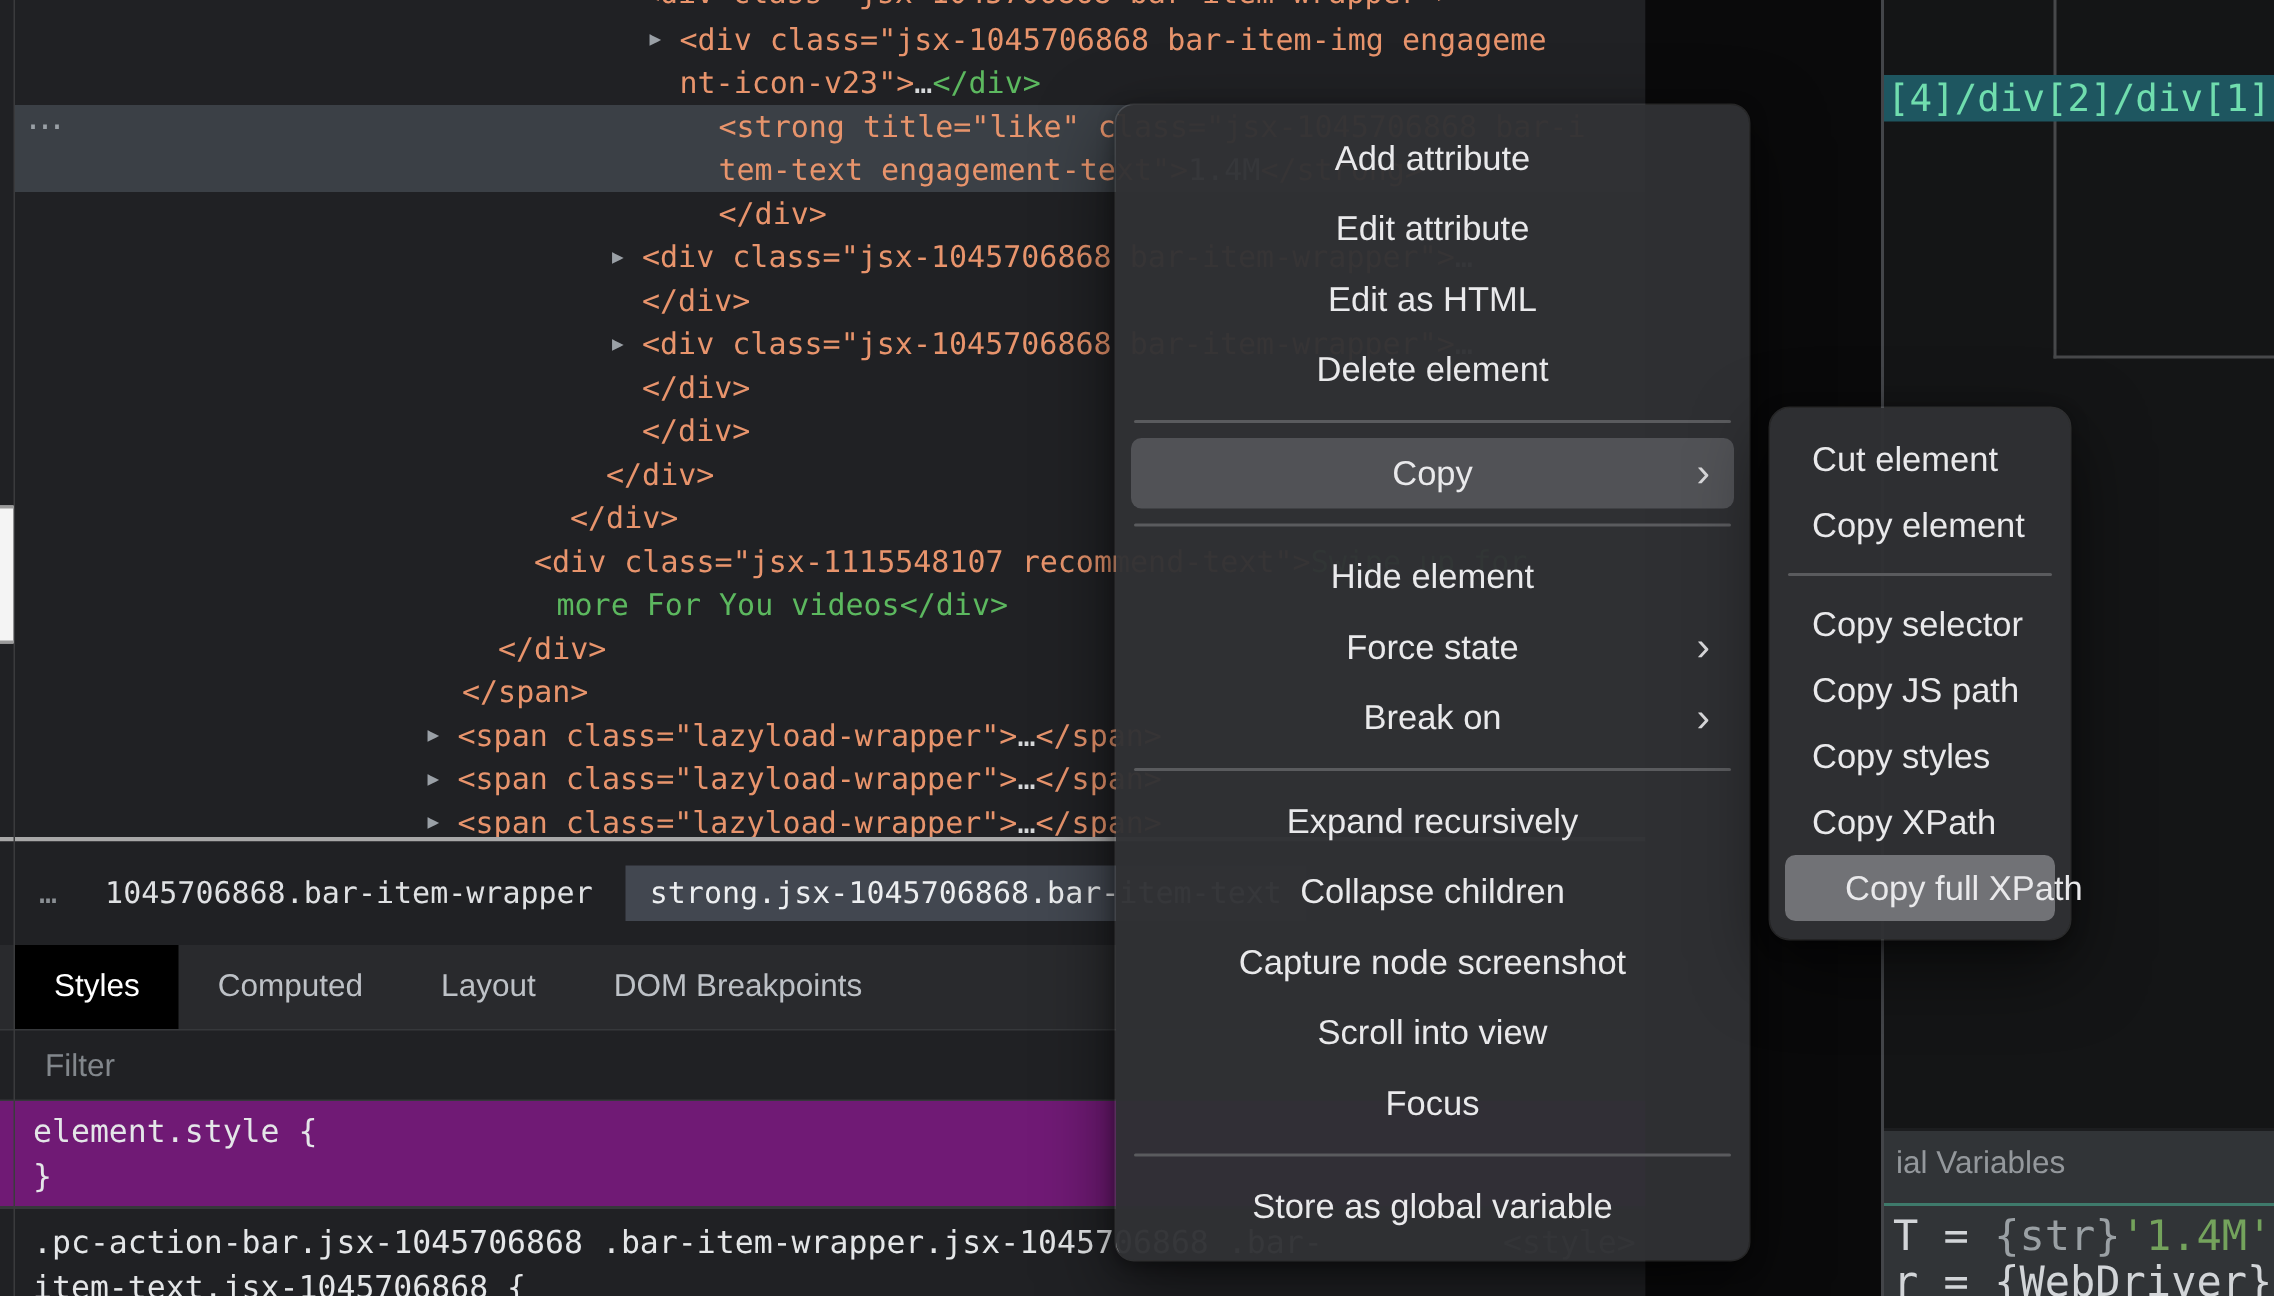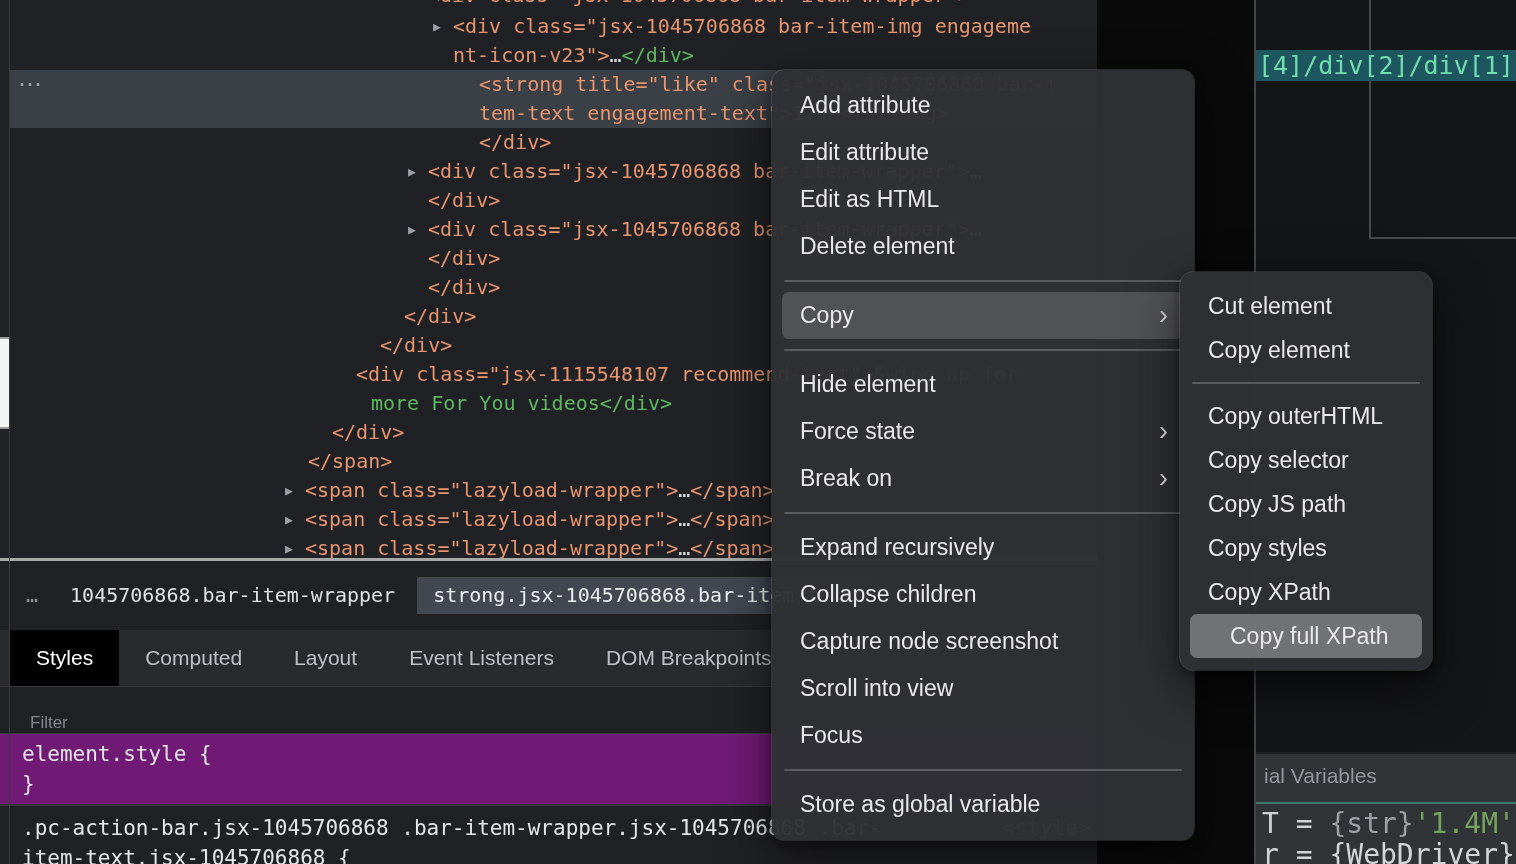--- a/index.html
+++ b/index.html
@@ -33,21 +33,21 @@
   .crumb-sel { background:#424750; color:#eceef0; }
   .crumb-overflow { color:#8a8f94; padding:0 10px; }
 
   .tabs { position:absolute; left:0; top:630px; width:1097px; height:56px; background:#292a2d;
           display:flex; align-items:stretch; padding-left:10px; overflow:hidden; }
   .tab { height:64px; line-height:56px; padding:0 26px; color:#bdc1c6; font-size:21px; white-space:nowrap; }
   .tab-sel { background:#000; color:#fff; }
 
   .filter-row { position:absolute; left:0; top:686px; width:1097px; height:48px; background:#202124;
                 border-top:1px solid #36383b; border-bottom:1px solid #36383b; }
-  .filter-text { position:absolute; left:30px; top:12px; height:48px; line-height:48px; color:#82878c; font-size:17px; }
+  .filter-text { position:absolute; left:30px; top:0; height:48px; line-height:48px; color:#82878c; font-size:21px; }
 
   .elem-style { position:absolute; left:0; top:734px; width:1097px; height:70px; background:#701a75;
                 font-family:"DejaVu Sans Mono","Liberation Mono",monospace; font-size:21px; color:#e4e6e8; }
   .elem-style .code-line { position:absolute; left:22px; height:28px; line-height:28px; white-space:pre; }
   .es-l1 { top:6px; } .es-l2 { top:36px; }
 
   .rule-divider { position:absolute; left:0; top:804px; width:1097px; height:2px; background:#36383b; }
 
   .rule { position:absolute; left:0; top:806px; width:1097px; height:58px; background:#202124;
           font-family:"DejaVu Sans Mono","Liberation Mono",monospace; font-size:21px; color:#e4e6e8; }
@@ -79,22 +79,22 @@
   .v-vstr  { color:#74a35c; }
 
   .white-notch { position:absolute; left:0; top:337px; width:9px; height:92px; background:#f4f4f4;
                  border-top:2px solid #9a9a9a; border-bottom:2px solid #9a9a9a; z-index:8; }
 
   
   .ctx-menu { position:absolute; background:rgba(48,49,52,0.97); border-radius:12px; padding:12px 0;
               box-shadow:0 18px 50px rgba(0,0,0,0.55), 0 3px 12px rgba(0,0,0,0.4);
               outline:1px solid rgba(255,255,255,0.13);
               font-size:23px; color:#e9e9eb; z-index:40; }
-  .ctx-main { left:772px; top:70px; width:422px; }
-  .ctx-sub  { left:1180px; top:272px; width:252px; z-index:41;border-radius:13px; }
+  .ctx-main { left:744px; top:70px; width:422px;text-align:center; }
+  .ctx-sub  { left:1180px; top:272px; width:200px; z-index:41;border-radius:13px; }
   .menu-item { position:relative; height:47px; line-height:47px; margin:0 10px; padding:0 18px;
                border-radius:7px; white-space:nowrap; }
   .ctx-sub .menu-item { height:44px; line-height:44px; }
   .ctx-main .menu-item.hl { background:#515256; }
   .ctx-sub  .menu-item.hl { background:#717276;padding-left:40px; }
   .menu-item.disabled { color:#8b8b90; }
   .menu-sep { height:2px; margin:10px 12px; background:#5a5b5e; border-radius:1px; }
   .sub-arrow { position:absolute; right:16px; top:0; height:100%; font-size:27px; color:#d8d8da; }
 </style>
 </head>
@@ -135,21 +135,20 @@
     <div class="crumbs">
         <span class="crumb crumb-overflow">…</span>
         <span class="crumb">1045706868.bar-item-wrapper</span>
         <span class="crumb crumb-sel">strong.jsx-1045706868.bar-item-text</span>
       </div>
 
     <div class="tabs">
         <span class="tab tab-sel">Styles</span>
         <span class="tab">Computed</span>
         <span class="tab">Layout</span>
-        <span class="tab">Event Listeners</span>
         <span class="tab">DOM Breakpoints</span>
       </div>
 
     <div class="filter-row">
       <span class="filter-text">Filter</span>
     </div>
 
     <div class="elem-style">
       <div class="code-line es-l1">element.style {</div>
       <div class="code-line es-l2">}</div>
@@ -204,21 +203,20 @@
       <div class="menu-item"><span class="menu-label">Capture node screenshot</span></div>
       <div class="menu-item"><span class="menu-label">Scroll into view</span></div>
       <div class="menu-item"><span class="menu-label">Focus</span></div>
       <div class="menu-sep"></div>
       <div class="menu-item"><span class="menu-label">Store as global variable</span></div>
     </div>
   <div class="ctx-menu ctx-sub">
       <div class="menu-item"><span class="menu-label">Cut element</span></div>
       <div class="menu-item"><span class="menu-label">Copy element</span></div>
       <div class="menu-sep"></div>
-      <div class="menu-item"><span class="menu-label">Copy outerHTML</span></div>
       <div class="menu-item"><span class="menu-label">Copy selector</span></div>
       <div class="menu-item"><span class="menu-label">Copy JS path</span></div>
       <div class="menu-item"><span class="menu-label">Copy styles</span></div>
       <div class="menu-item"><span class="menu-label">Copy XPath</span></div>
       <div class="menu-item hl"><span class="menu-label">Copy full XPath</span></div>
     </div>
 
 </div>
 
 </body></html>

